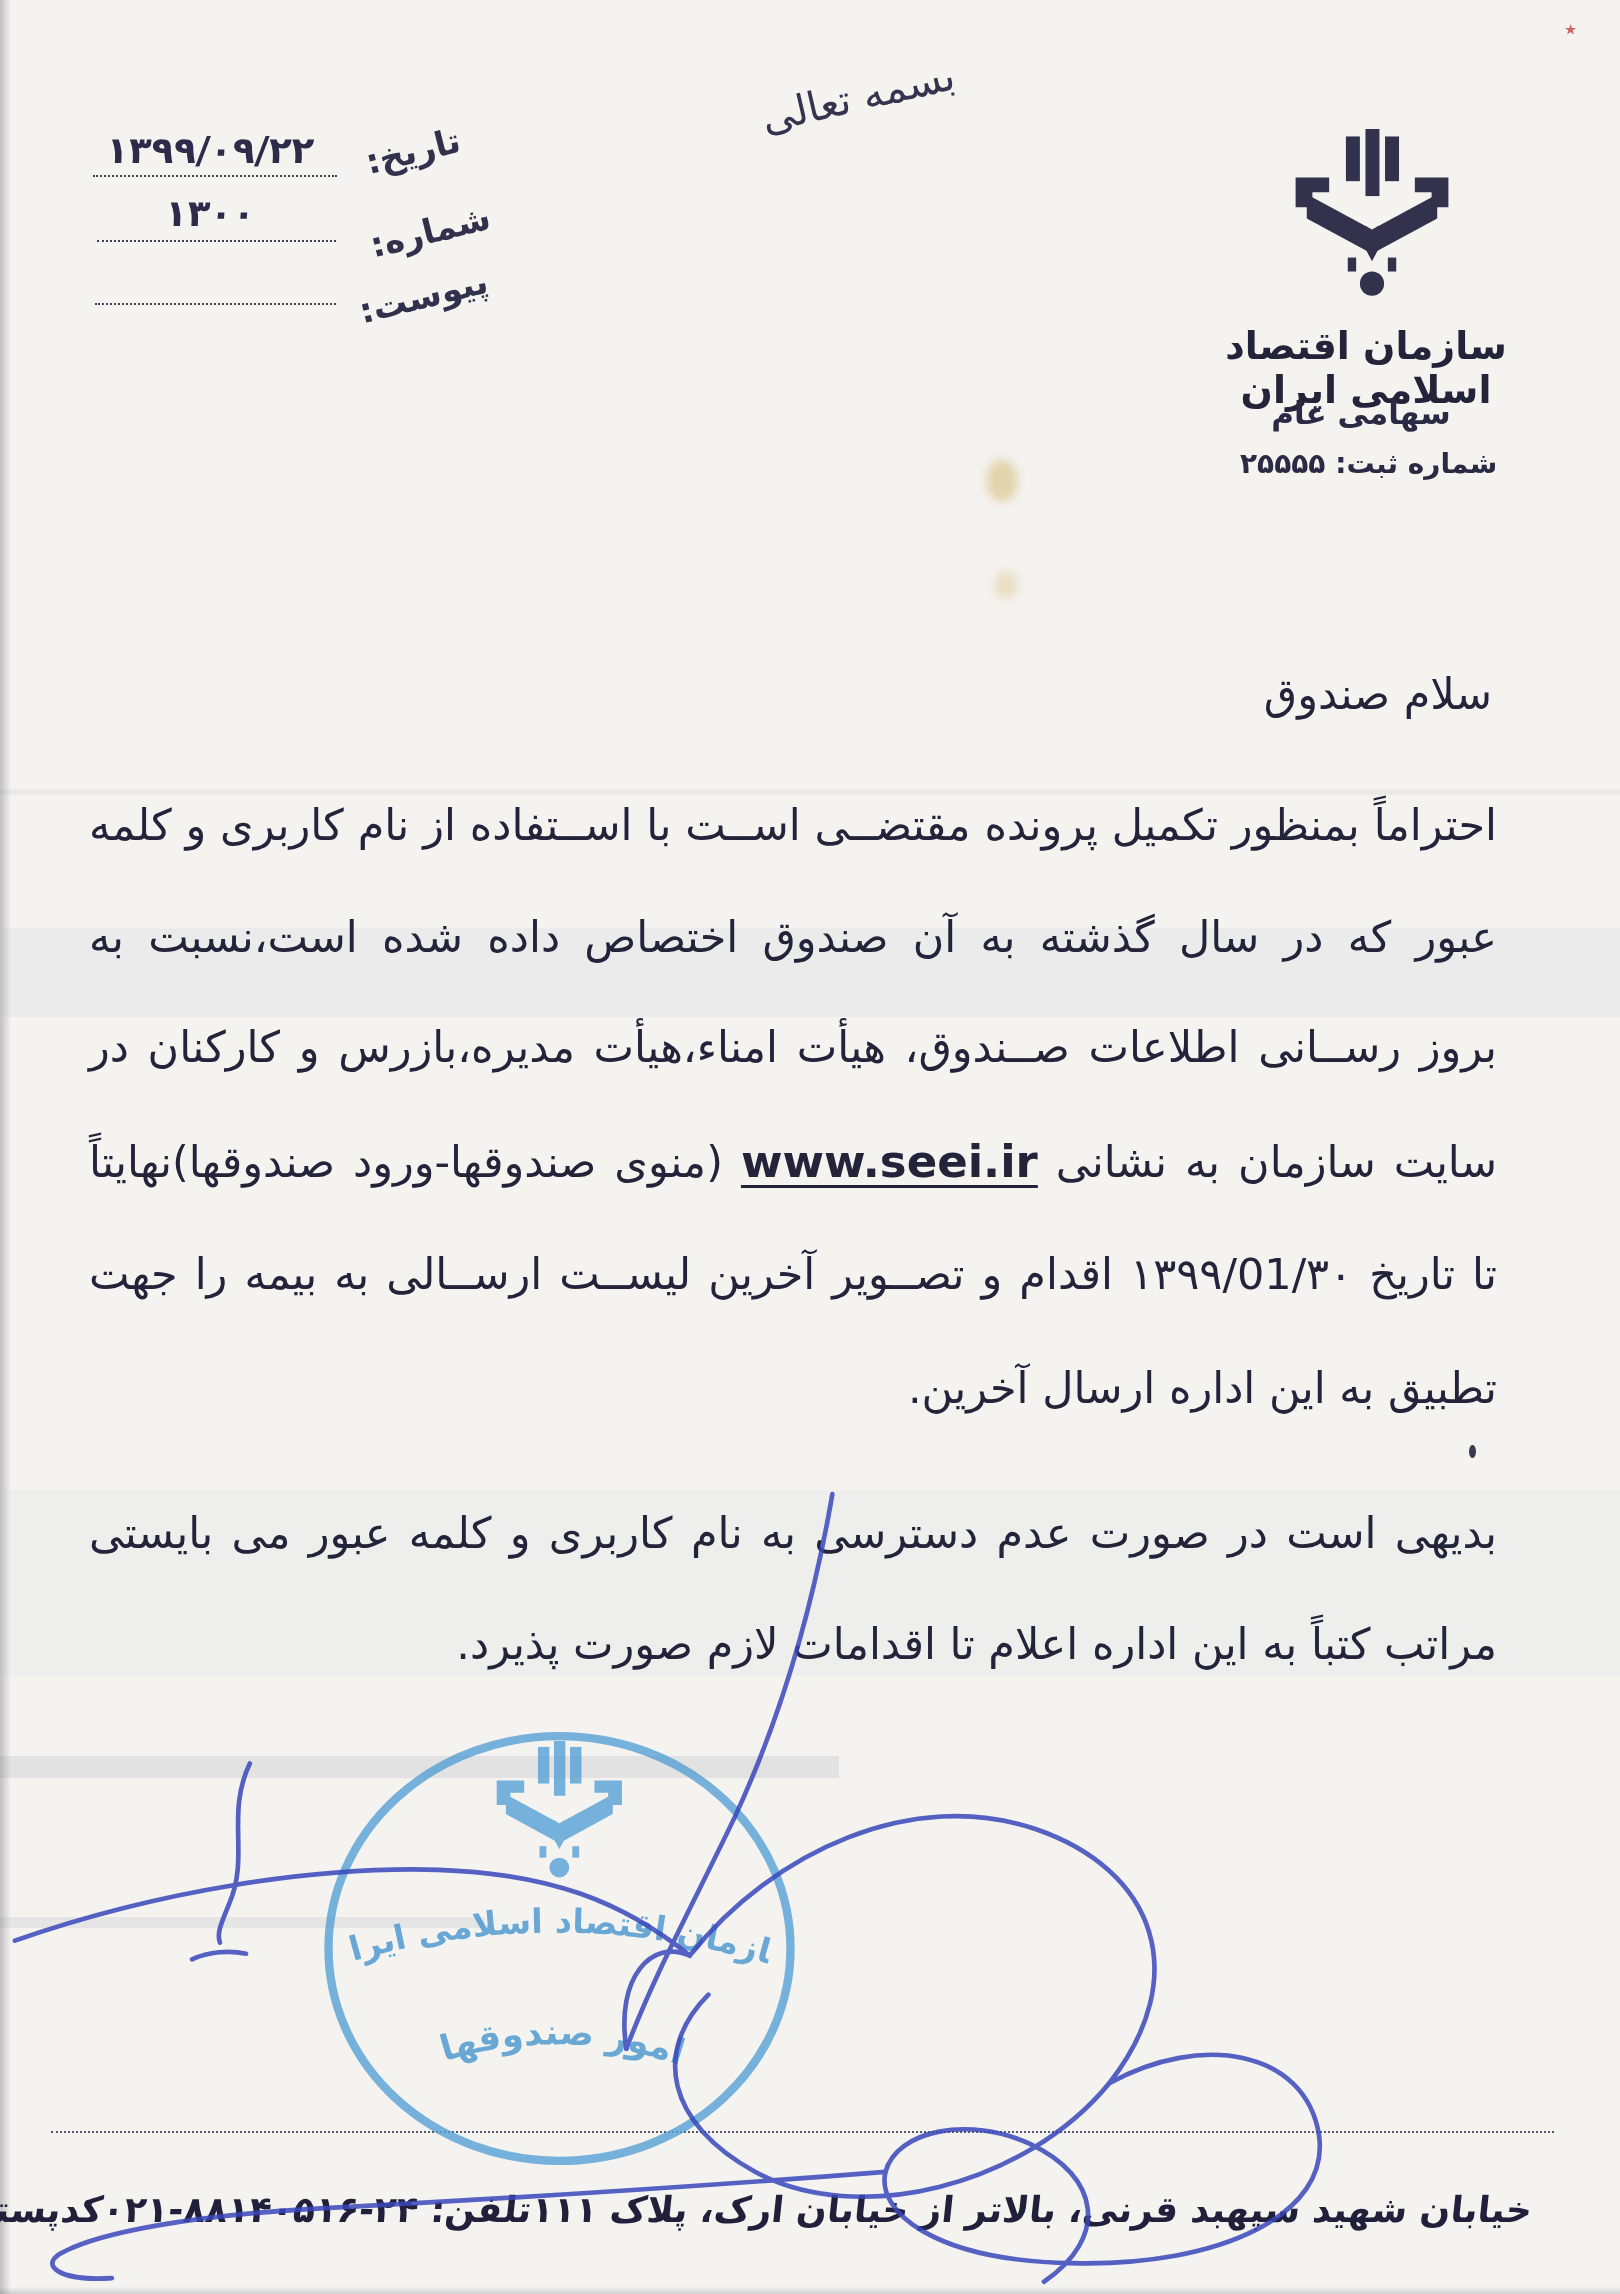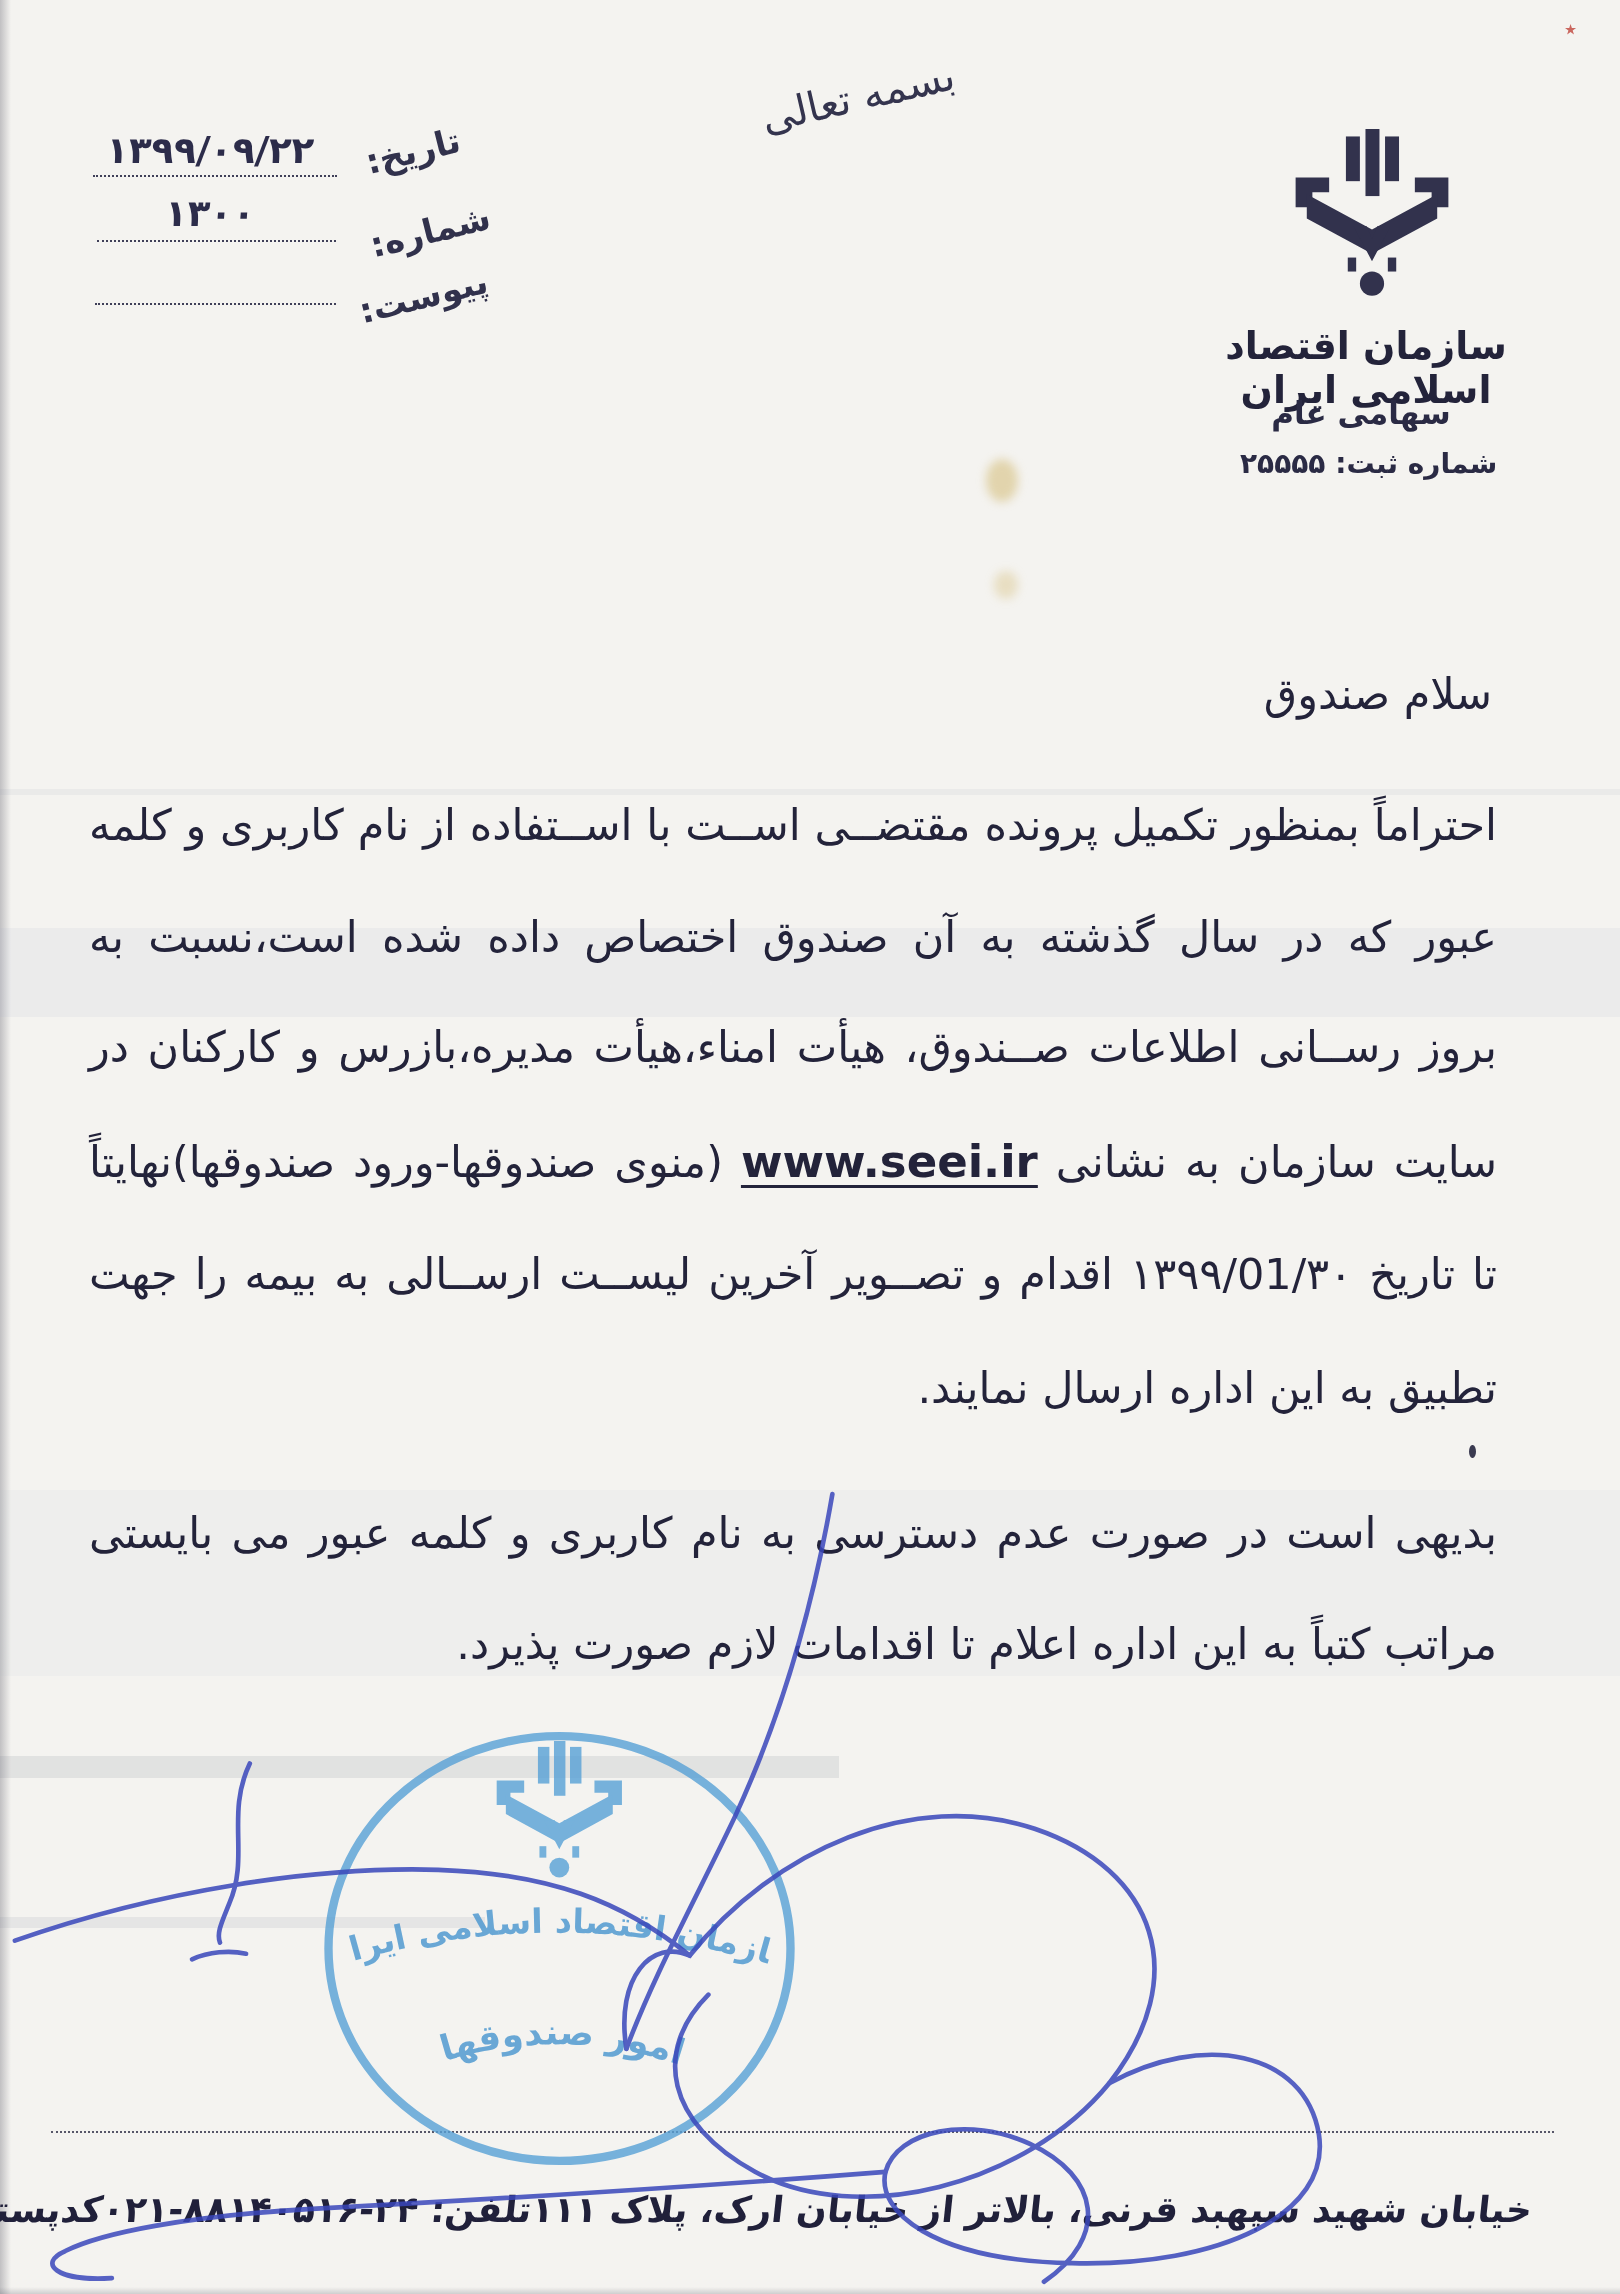--- a/index.html
+++ b/index.html
@@ -124,21 +124,21 @@
 
   <div class="rt bline just" style="top:912px">عبور که در سال گذشته به آن  صندوق اختصاص داده شده است،نسبت به</div>
   <div class="rt bline just" style="top:800px">احتراماً بمنظور تکمیل پرونده مقتضــی اســت با اســتفاده از نام کاربری و کلمه</div>
   <div class="rt bline just" style="top:1022px">بروز رســانی اطلاعات صــندوق، هیأت امناء،هیأت مدیره،بازرس و کارکنان در</div>
   <div class="rt bline just" style="top:1135px">
     <span>سایت سازمان به نشانی</span>
     <span class="url">www.seei.ir</span>
     <span>(منوی صندوقها-ورود صندوقها)نهایتاً</span>
   </div>
   <div class="rt bline just" style="top:1249px">تا تاریخ ۱۳۹۹/01/۳۰ اقدام و تصــویر آخرین لیســت ارســالی به بیمه را جهت</div>
-  <div class="rt bline rgt" style="top:1363px">تطبیق به این اداره ارسال نمایند.</div>
+  <div class="rt bline rgt" style="top:1363px">تطبیق به این اداره ارسال آخرین.</div>
 
   <div class="rt bline just" style="top:1508px">بدیهی است در صورت عدم دسترسی به نام کاربری  و کلمه عبور می بایستی</div>
   <div class="rt bline rgt" style="top:1619px">مراتب کتباً به این اداره اعلام تا اقدامات لازم  صورت پذیرد.</div>
 
   <svg class="stamp-svg" width="503" height="457" viewBox="0 0 540 490">
     <g style="color:#57a1d6" opacity="0.8">
       <ellipse cx="270" cy="245" rx="248" ry="228" fill="none" stroke="#57a1d6" stroke-width="9"></ellipse>
       <g transform="translate(196,22) scale(0.82)">
         <use href="#emblem" width="180" height="190"></use>
       </g>

